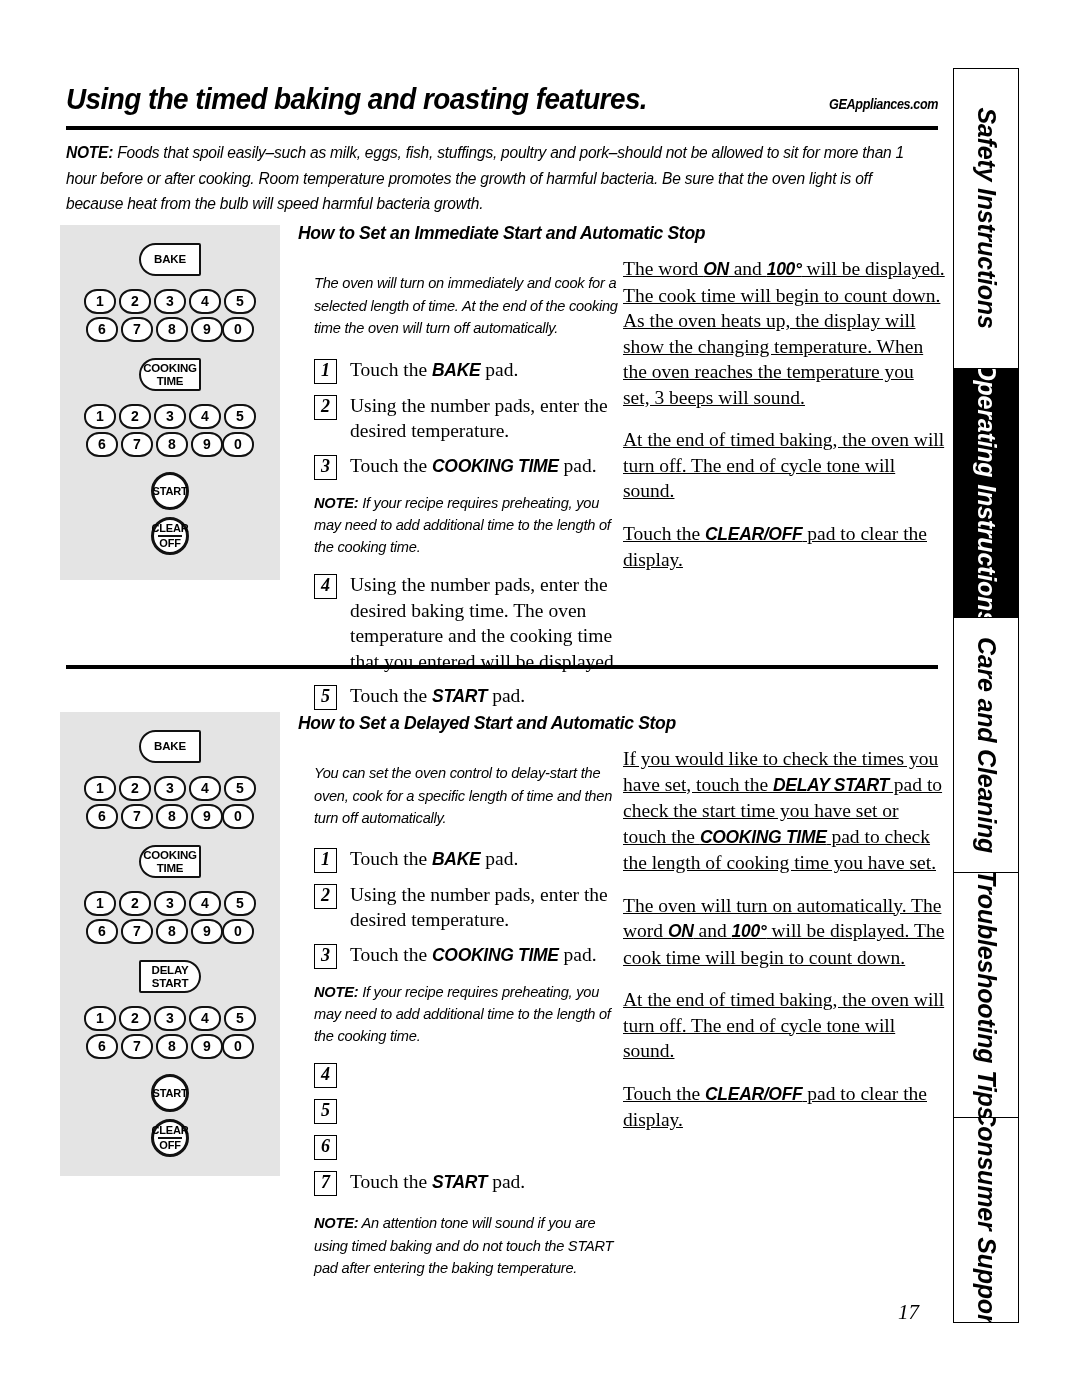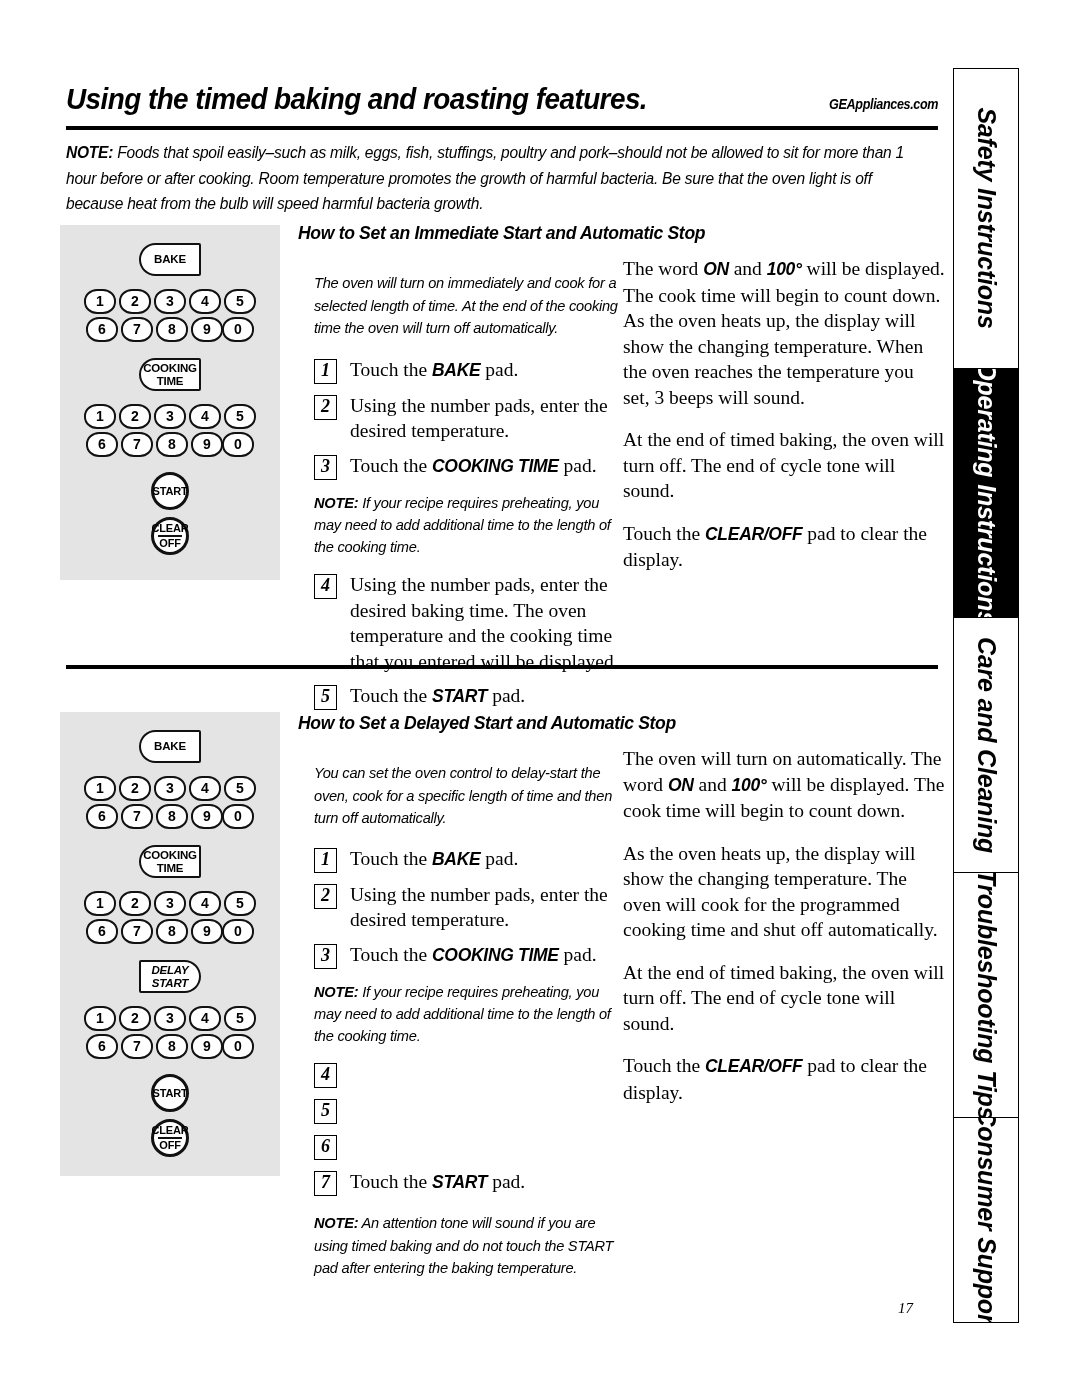--- a/index.html
+++ b/index.html
@@ -132,21 +132,21 @@
     font-family:"Liberation Serif", serif;
     font-size:19.5px;
     line-height:25.5px;
   }
   .body b{
     font-family:"Liberation Sans", sans-serif;
     font-weight:bold;font-style:italic;
     font-size:17.5px;
     letter-spacing:-0.3px;
   }
-  .para{margin-bottom:17px;}
+  .para{margin-bottom:17px;text-decoration:underline;}
 
   
   .step{
     display:flex;align-items:flex-start;
     margin-bottom:9px;
   }
   .step-num{
     flex:0 0 auto;
     width:23px;height:25px;
     border:1.8px solid #000;
@@ -215,21 +215,21 @@
     font-family:"Liberation Sans", sans-serif;
     font-weight:bold;
     font-size:11.5px;
     line-height:12.5px;
     display:flex;align-items:center;justify-content:center;
     text-align:center;
     margin:0 auto;
     letter-spacing:-0.2px;
   }
   .fnpad.left-round{border-radius:17px 2px 2px 17px;}
-  .fnpad.right-round{border-radius:2px 17px 17px 2px;font-style:italic;}
+  .fnpad.right-round{border-radius:2px 17px 17px 2px;}
   .fnpad .shadow{
     position:absolute;left:3px;top:3px;width:100%;height:100%;
     background:#555;z-index:-1;
   }
   .fnpad.left-round .shadow{border-radius:17px 2px 2px 17px;}
   .fnpad.right-round .shadow{border-radius:2px 17px 17px 2px;}
 
   .circ{
     width:38px;height:38px;border-radius:50%;
     border:3px solid #111;
@@ -248,21 +248,21 @@
     width:24px;height:1.6px;background:#111;margin:1.5px 0;
   }
 
   .blk{margin-top:13px;}
 
   
   .pagenum{
     position:absolute;left:898px;top:1300px;
     font-family:"Liberation Serif", serif;
     font-style:italic;
-    font-size:15px;
+    font-size:21px;
   }
 </style>
 </head>
 <body>
 
 <div class="page">
 
   <div class="header">
     <span class="doc-title">Using the timed baking and roasting features.</span>
     <span class="site">GEAppliances.com</span>
@@ -493,22 +493,22 @@
         <div class="step-num">7</div>
         <div class="step-text"><span>Touch the </span><b>START</b><span> pad.</span></div>
       </div>
 
       <div class="note-blk" style="margin-top:16px;">
         <b>NOTE:</b><span> An attention tone will sound if you are using timed baking and do not touch the START pad after entering the baking temperature.</span>
       </div>
     </div>
 
     <div class="col col-right" style="top:34px;">
+      <div class="body para"><span>If you would like to check the times you have set, touch the </span><b>DELAY START</b><span> pad to check the start time you have set or touch the </span><b>COOKING TIME</b><span> pad to check the length of cooking time you have set.</span></div>
       <div class="body para"><span>The oven will turn on automatically. The word </span><b>ON</b><span> and </span><b>100°</b><span> will be displayed. The cook time will begin to count down.</span></div>
-      <div class="body para"><span>As the oven heats up, the display will show the changing temperature. The oven will cook for the programmed cooking time and shut off automatically.</span></div>
       <div class="body para"><span>At the end of timed baking, the oven will turn off. The end of cycle tone will sound.</span></div>
       <div class="body para"><span>Touch the </span><b>CLEAR/OFF</b><span> pad to clear the display.</span></div>
     </div>
   </div>
 
   <div class="tabstrip">
     <div class="tab tab-safety">
       <span class="tab-label">Safety Instructions</span>
     </div>
     <div class="tab tab-operating active">

